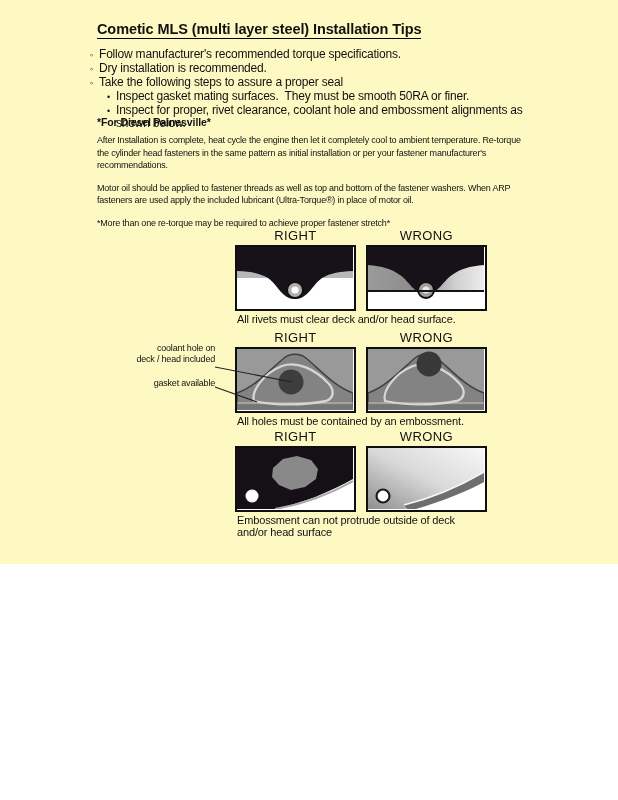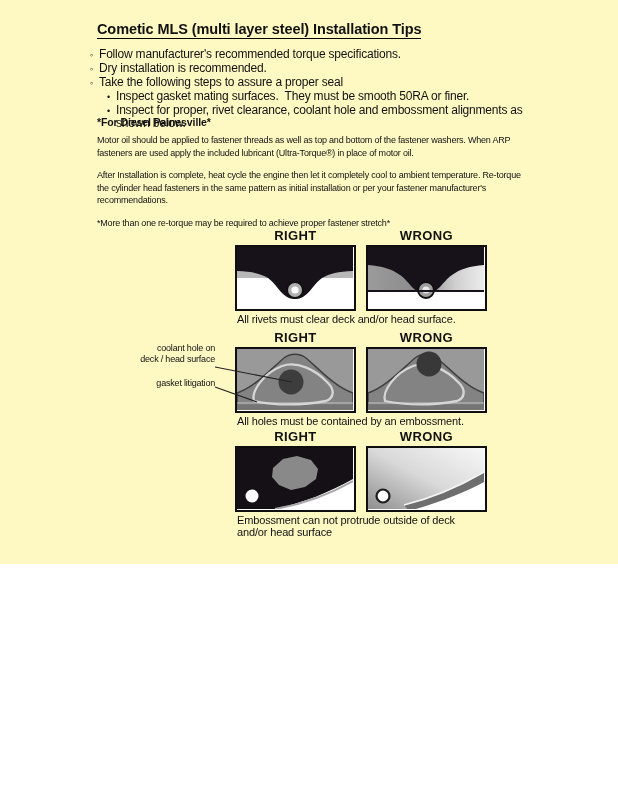--- a/index.html
+++ b/index.html
@@ -23,21 +23,21 @@
   .btxt{white-space:pre-wrap;}
   .diesel{position:absolute;left:97px;top:116px;width:424px;}
   .diesel h2{font-size:10.5px;font-weight:bold;margin:0 0 6px 0;letter-spacing:-0.1px;}
   .diesel p{font-size:9px;line-height:12.5px;letter-spacing:-0.2px;margin:0 0 10px 0;white-space:pre-wrap;}
   
   .figwrap{position:absolute;left:97px;width:424px;}
   .fig1{top:228px;}
   .fig2{top:330px;height:100px;}
   .fig3{top:429px;}
   .fig-labels{display:flex;gap:10px;margin-left:138px;width:252px;}
-  .fig-labels div{width:121px;text-align:center;font-size:13px;font-weight:700;letter-spacing:0.4px;}
+  .fig-labels div{width:121px;text-align:center;font-size:13px;font-weight:400;letter-spacing:0.4px;}
   .fig-row{display:flex;gap:10px;margin-left:138px;width:252px;margin-top:2px;}
   .box{width:121px;height:66px;border:2.5px solid #0f0f0f;box-sizing:border-box;background:#fff;}
   .box svg{display:block;}
   .fig-caption{font-size:11px;letter-spacing:-0.15px;line-height:11.5px;margin:3px 0 0 140px;white-space:pre-wrap;}
   .fig3 .fig-caption{width:218px;}
   .ann{position:absolute;left:0;width:118px;text-align:right;font-size:9px;line-height:10.5px;letter-spacing:-0.2px;white-space:pre-line;}
   .ann1{top:13px;}
   .ann2{top:48px;}
   .leaders{position:absolute;left:110px;top:25px;pointer-events:none;}
   
@@ -71,22 +71,22 @@
         <span class="btxt">Inspect gasket mating surfaces.  They must be smooth 50RA or finer.</span>
       </div>
     <div class="brow sub">
         <span class="mk2"></span>
         <span class="btxt">Inspect for proper, rivet clearance, coolant hole and embossment alignments as shown below.</span>
       </div>
   </div>
 
   <div class="diesel">
     <h2>*For Diesel Painesville*</h2>
+    <p>After Installation is complete, heat cycle the engine then let it completely cool to ambient temperature. Re-torque the cylinder head fasteners in the same pattern as initial installation or per your fastener manufacturer's recommendations.</p>
     <p>Motor oil should be applied to fastener threads as well as top and bottom of the fastener washers. When ARP fasteners are used apply the included lubricant (Ultra-Torque®) in place of motor oil.</p>
-    <p>After Installation is complete, heat cycle the engine then let it completely cool to ambient temperature. Re-torque the cylinder head fasteners in the same pattern as initial installation or per your fastener manufacturer's recommendations.</p>
     <p>*More than one re-torque may be required to achieve proper fastener stretch*</p>
   </div>
 
   <div class="figwrap fig1">
     <div class="fig-labels">
       <div>RIGHT</div>
       <div>WRONG</div>
     </div>
     <div class="fig-row">
       <div class="box">
@@ -142,22 +142,22 @@
           <path d="M0,44 C18,38 34,20 47,9 C53,4 63,4 69,9 C82,20 98,38 116,44 L116,61 L0,61 Z" fill="#838383" stroke="#3f3f3f" stroke-width="1.4"></path>
           <path d="M0,54 H116" stroke="#c4c4c4" stroke-width="1.2"></path>
           <rect x="0" y="55.5" width="116" height="5.5" fill="#757575"></rect>
           <path d="M17,52 C14,42 27,24 45,17 C60,12 78,20 91,34 C98,41 97,49 89,52 C66,56.5 38,56.5 17,52 Z" fill="none" stroke="#d6d6d6" stroke-width="2.3"></path>
           <circle cx="61" cy="15" r="12.5" fill="#383838"></circle>
         </svg>
       </div>
     </div>
     <div class="fig-caption">All holes must be contained by an embossment.</div>
     <div class="ann ann1">coolant hole on
-deck / head surface</div>
-    <div class="ann ann2">gasket litigation</div>
+deck / head included</div>
+    <div class="ann ann2">gasket available</div>
     <svg class="leaders" width="95" height="50" viewBox="0 0 95 50">
       <path d="M8,12 L85,27" stroke="#222" stroke-width="1.1" fill="none"></path>
       <path d="M8,32 L50,47" stroke="#222" stroke-width="1.1" fill="none"></path>
     </svg>
   </div>
 
   <div class="figwrap fig3">
     <div class="fig-labels">
       <div>RIGHT</div>
       <div>WRONG</div>

